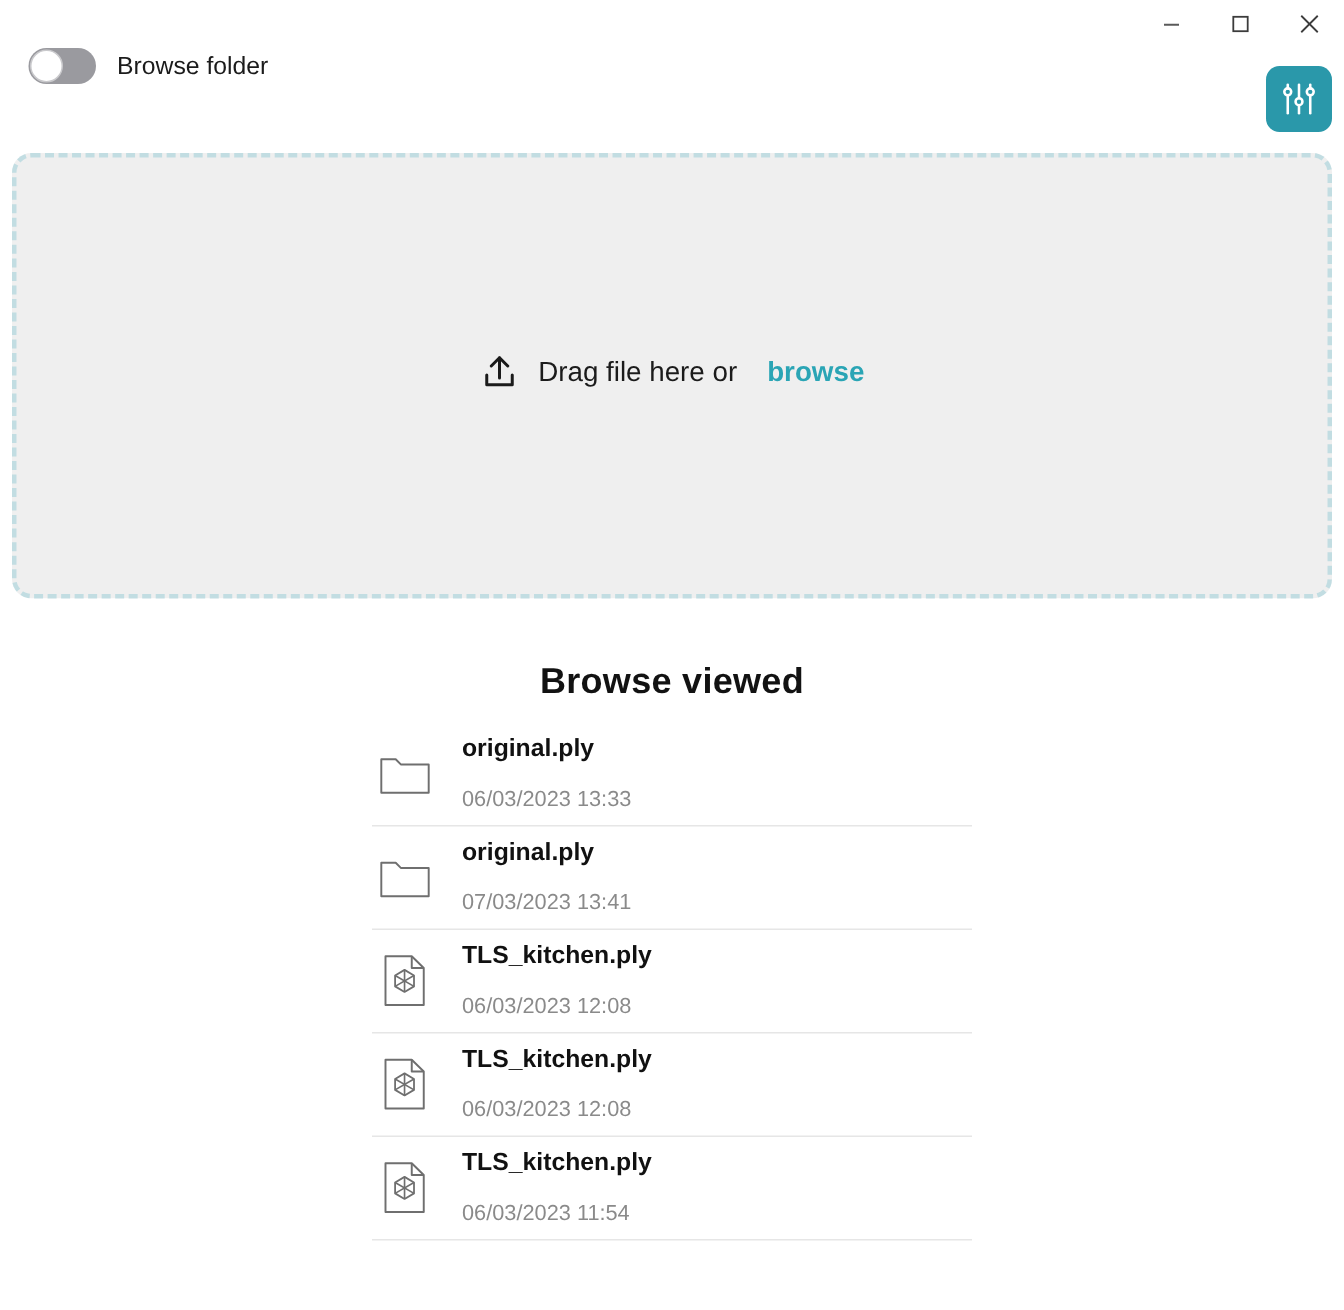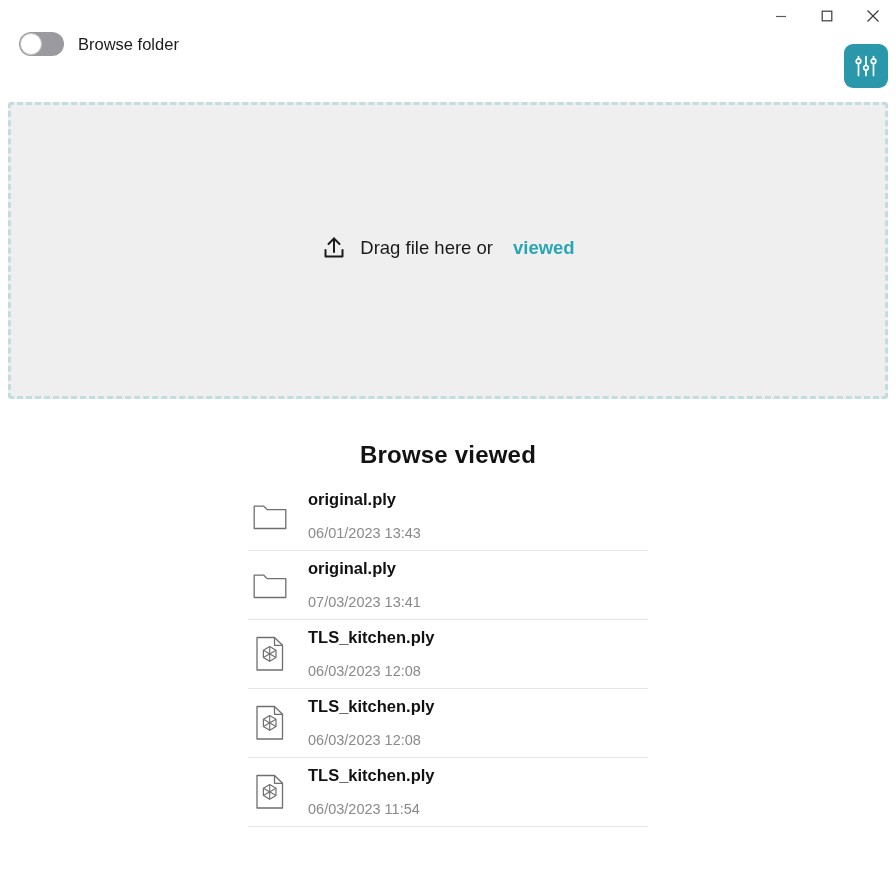--- a/index.html
+++ b/index.html
@@ -113,21 +113,21 @@
     cursor: pointer;
   }
   .settings-btn svg { display: block; }
 
   
   .dropzone {
     margin: 2px 8px 0 8px;
     height: 297px;
     background: #efefef;
     border: 3px dashed #c2dde2;
-    border-radius: 3px;
+    border-radius: 13px;
     box-sizing: border-box;
     display: flex;
     align-items: center;
     justify-content: center;
   }
   .drop-inner {
     display: flex;
     align-items: center;
     gap: 13px;
     transform: translateY(-3px);
@@ -249,37 +249,37 @@
 <div class="dropzone">
   <div class="drop-inner">
     <span>
       <svg class="upload-icon" width="26" height="26" viewBox="0 0 26 26" aria-hidden="true">
         <line x1="13" y1="3.5" x2="13" y2="17" stroke="#1b1b1b" stroke-width="2" stroke-linecap="round"></line>
         <polyline points="7.5,9 13,3.5 18.5,9" fill="none" stroke="#1b1b1b" stroke-width="2" stroke-linecap="round" stroke-linejoin="round"></polyline>
         <polyline points="4.5,15 4.5,21.5 21.5,21.5 21.5,15" fill="none" stroke="#1b1b1b" stroke-width="2" stroke-linecap="round" stroke-linejoin="round"></polyline>
       </svg>
     </span>
     <span class="drop-text">Drag file here or</span>
-    <span class="drop-browse">viewed</span>
+    <span class="drop-browse">browse</span>
   </div>
 </div>
 
 <h2 class="recent-title">Browse viewed</h2>
 
 <div class="recent-list">
 
   <div class="recent-item">
     <span class="item-icon">
       <svg width="34" height="30" viewBox="0 0 34 30" aria-hidden="true">
         <path d="M1.2 5.2 L1.2 27.5 L32.8 27.5 L32.8 8.6 L14.2 8.6 L10.8 5.2 Z" fill="none" stroke="#6f6f6f" stroke-width="1.3" stroke-linejoin="round"></path>
       </svg>
     </span>
     <span class="item-text">
       <span class="item-name">original.ply</span>
-      <span class="item-date">06/01/2023 13:43</span>
+      <span class="item-date">06/03/2023 13:33</span>
     </span>
   </div>
 
   <div class="recent-item">
     <span class="item-icon">
       <svg width="34" height="30" viewBox="0 0 34 30" aria-hidden="true">
         <path d="M1.2 5.2 L1.2 27.5 L32.8 27.5 L32.8 8.6 L14.2 8.6 L10.8 5.2 Z" fill="none" stroke="#6f6f6f" stroke-width="1.3" stroke-linejoin="round"></path>
       </svg>
     </span>
     <span class="item-text">

